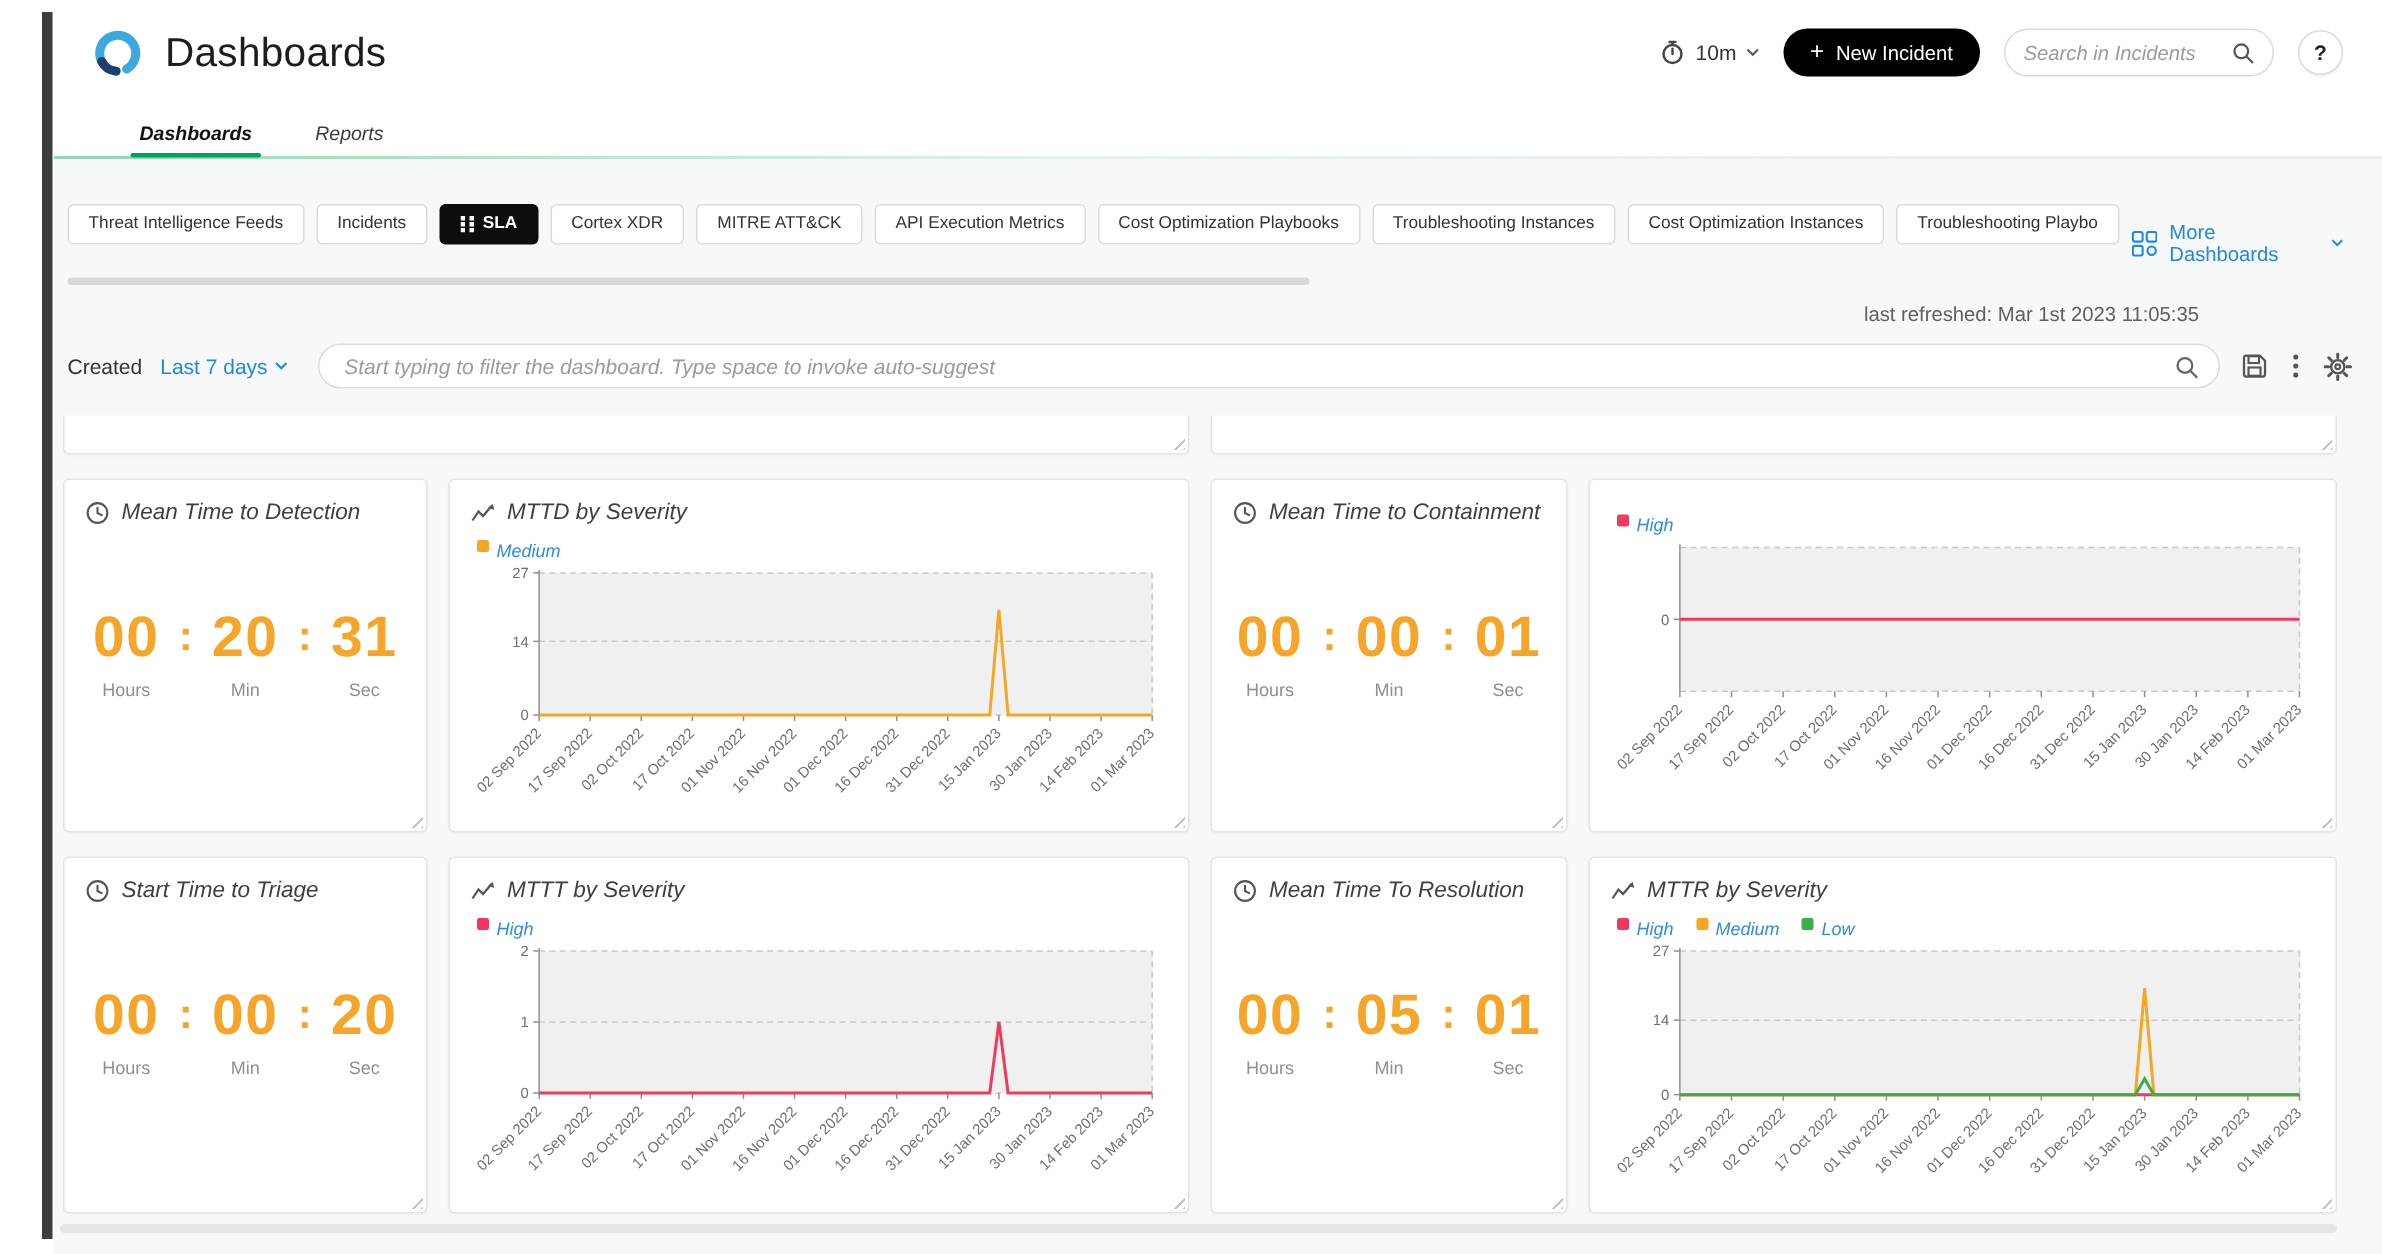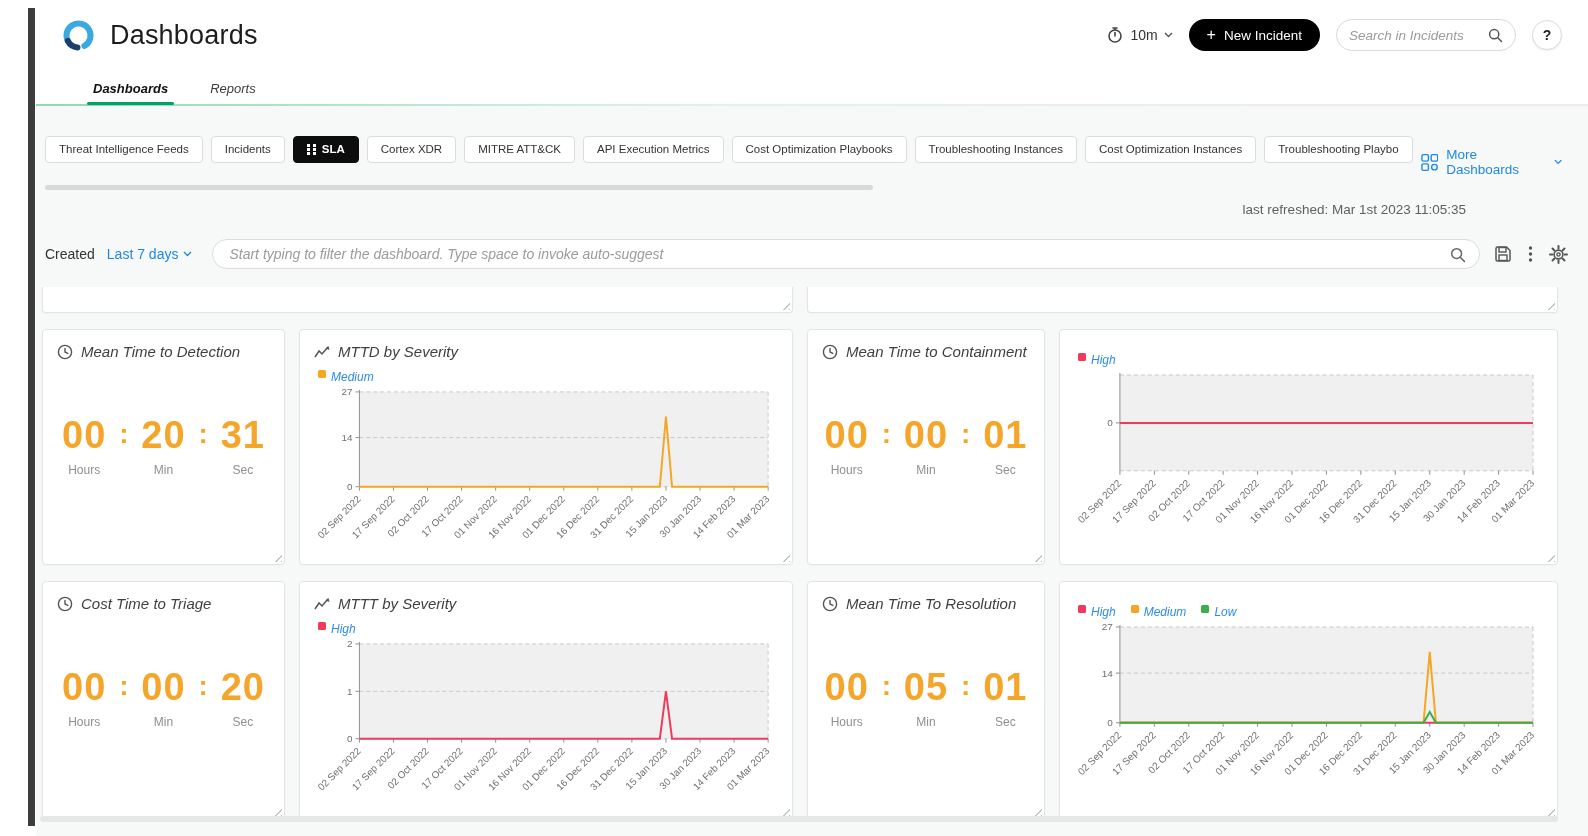--- a/index.html
+++ b/index.html
@@ -49,21 +49,21 @@
   .tab-bar { display:flex; align-items:center; gap:8px; padding:15px 26px 0 9px; }
   .dash-tab { background:#fff; border:1px solid #dcdcdc; border-radius:4px; height:27px; padding:0 13px;
     font-size:11.5px; color:#333; white-space:nowrap; font-family:inherit; cursor:pointer; display:flex; align-items:center; gap:6px; }
   .dash-tab.active { background:#0d0d0d; color:#fff; border-color:#0d0d0d; font-weight:bold; }
   .more-dash { margin-left:auto; display:flex; align-items:center; gap:8px; color:#1e88e5; font-size:13.5px; cursor:pointer;margin-top:26px; }
 
   .tabbar-scroll { margin:8px 0 0 9px; width:828px; height:5px; background:#d9d9d9; border-radius:3px; }
 
   .refreshed { margin:12px 122px 0 0; text-align:right; font-size:13.5px; color:#5f5f5f; }
 
-  .filter-row { display:flex; align-items:center; margin:22px 18px 0 9px; gap:12px; }
+  .filter-row { display:flex; align-items:center; margin:12px 18px 0 9px; gap:12px; }
   .created-label { font-size:14px; color:#333; }
   .created-value { font-size:14px; color:#1e88e5; display:flex; align-items:center; gap:5px; cursor:pointer; margin-right:8px; }
   .filter-input-wrap { flex:1; position:relative; }
   .filter-input-wrap input { width:100%; height:30px; border:1px solid #dcdcdc; border-radius:17px;
     padding:0 42px 0 16px; font-size:14px; font-family:inherit; outline:none; color:#444; background:#fff; }
   .filter-input-wrap input::placeholder { color:#9b9b9b; font-style:italic; }
   .filter-search-icon { position:absolute; right:14px; top:8px; }
   .tool-icon { display:flex; align-items:center; justify-content:center; cursor:pointer; padding:2px; }
 
   
@@ -432,21 +432,21 @@
             </svg>
           </div>
       </div>
 
       <div class="card time-card">
         <div class="card-title-row">
           <svg class="icon-svg" width="16" height="16" viewBox="0 0 16 16">
             <circle cx="8" cy="8" r="6.6" fill="none" stroke="#555" stroke-width="1.4"></circle>
             <polyline points="8,4.5 8,8 10.8,9.4" fill="none" stroke="#555" stroke-width="1.4" stroke-linecap="round"></polyline>
           </svg>
-          <span class="card-title">Cost Time to Triage</span>
+          <span class="card-title">Start Time to Triage</span>
         </div>
         <div class="time-display">
           <div class="time-group">
               <div class="time-digits">00</div>
               <div class="time-unit">Hours</div>
             </div>
           <div class="time-colon">:</div>
           <div class="time-group">
               <div class="time-digits">00</div>
               <div class="time-unit">Min</div>
@@ -538,20 +538,27 @@
             </div>
           <div class="time-colon">:</div>
           <div class="time-group">
               <div class="time-digits">01</div>
               <div class="time-unit">Sec</div>
             </div>
         </div>
       </div>
 
       <div class="card chart-card">
+        <div class="card-title-row">
+          <svg class="icon-svg" width="16" height="14" viewBox="0 0 16 14">
+            <polyline points="1,12 5,6 8,9 14,2" fill="none" stroke="#555" stroke-width="1.5"></polyline>
+            <polygon points="14.5,1 15.5,5 11.5,3.5" fill="#555"></polygon>
+          </svg>
+          <span class="card-title">MTTR by Severity</span>
+        </div>
         <div class="legend">
             <span class="legend-item">
               <span class="legend-swatch" style="background: rgb(239, 58, 93);"></span>
               <span class="legend-label">High</span>
             </span>
             <span class="legend-item">
               <span class="legend-swatch" style="background: rgb(245, 166, 35);"></span>
               <span class="legend-label">Medium</span>
             </span>
             <span class="legend-item">

